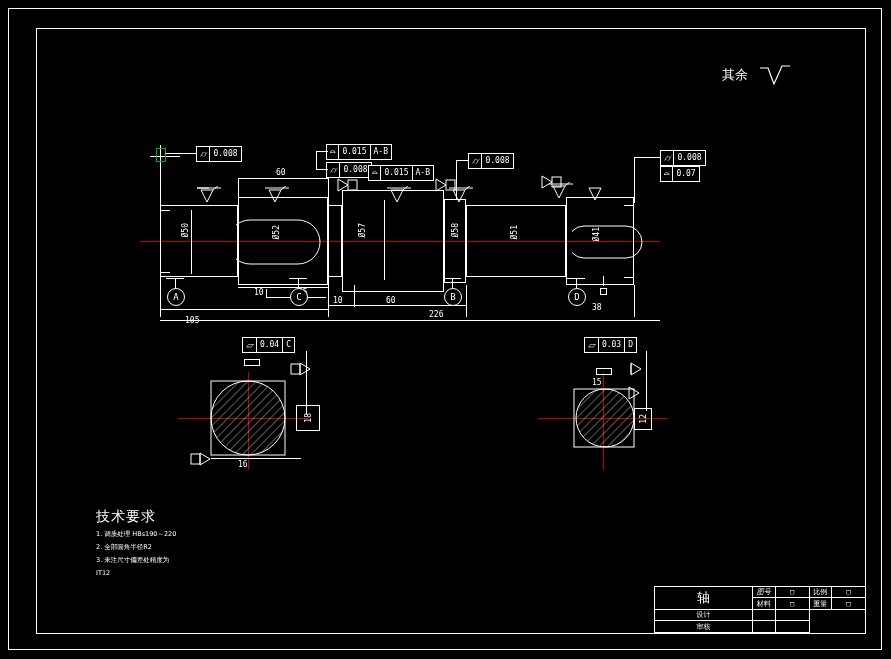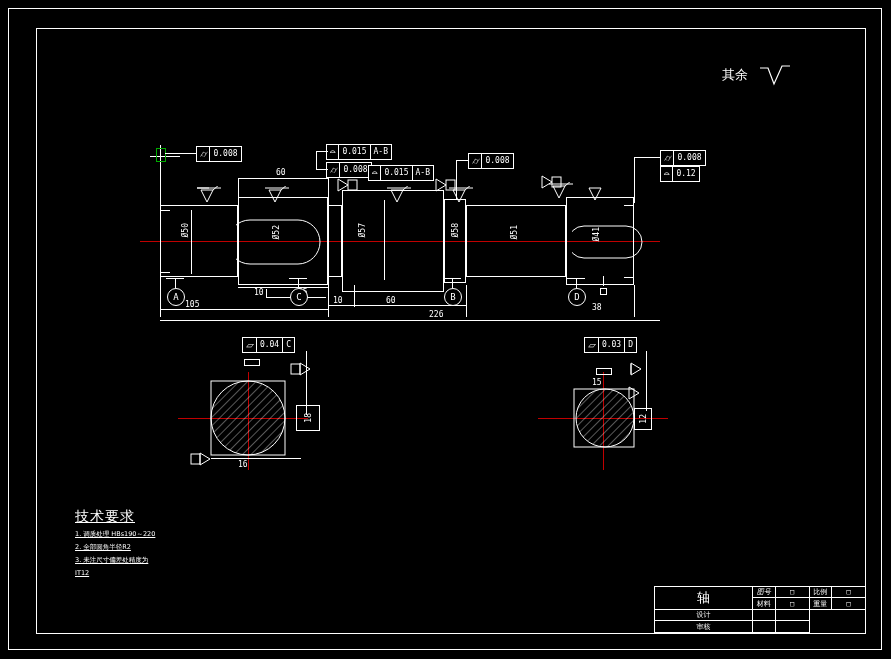--- a/index.html
+++ b/index.html
@@ -27,21 +27,21 @@
          font-size:9px;display:flex;align-items:center;justify-content:center;background:#000;}
   
   .vtxt{writing-mode:vertical-rl;transform:rotate(180deg);font-size:8px;letter-spacing:0px;white-space:nowrap;}
   .htxt{font-size:8px;white-space:nowrap;}
   
   .tb{position:absolute;left:654px;top:586px;width:212px;height:48px;}
   .tb table{border-collapse:collapse;width:212px;height:48px;font-size:7px;}
   .tb td{border:1px solid #fff;text-align:center;vertical-align:middle;padding:0;}
   .tb .name{font-size:13px;font-family:"DejaVu Sans","Liberation Sans",sans-serif;}
   
-  .treq{position:absolute;left:75px;top:508px;text-decoration:underline;}
+  .treq{position:absolute;left:96px;top:508px;}
   .treq .th{font-size:14px;font-family:"DejaVu Sans","Liberation Sans",sans-serif;letter-spacing:1px;}
   .treq .ti{font-size:6.5px;margin-top:4px;line-height:9px;font-family:"DejaVu Sans","Liberation Sans",sans-serif;}
   .qiyu{position:absolute;left:722px;top:66px;font-size:13px;font-family:"DejaVu Sans","Liberation Sans",sans-serif;}
 </style>
 </head>
 <body>
 
 <div id="stage">
 
   <div class="abs outer-border"></div>
@@ -146,21 +146,21 @@
   </div>
   <div class="abs hl" style="left:456px;top:160px;width:12px;"></div>
   <div class="abs vl" style="left:456px;top:160px;height:40px;"></div>
 
   <div class="abs tol" style="left:660px;top:150px;">
     <div class="cell sym">⌭</div>
     <div class="cell">0.008</div>
   </div>
   <div class="abs tol" style="left:660px;top:166px;">
     <div class="cell sym">⌓</div>
-    <div class="cell">0.12</div>
+    <div class="cell">0.07</div>
   </div>
   <div class="abs vl" style="left:634px;top:157px;height:46px;"></div>
   <div class="abs hl" style="left:634px;top:157px;width:26px;"></div>
 
   <svg class="abs" style="left:196px;top:186px;" width="26" height="22">
     <polyline points="1,2 13,2 13,2" fill="none" stroke="#fff"></polyline>
     <polyline points="1,2 25,2" fill="none" stroke="#fff"></polyline>
     <polygon points="5,4 17,4 11,16" fill="none" stroke="#fff"></polygon>
     <polyline points="17,4 24,-2" fill="none" stroke="#fff"></polyline>
   </svg>
@@ -207,21 +207,21 @@
   <div class="abs vl" style="left:634px;top:285px;height:32px;"></div>
 
   <div class="abs hl" style="left:238px;top:287px;width:44px;"></div>
   <div class="abs htxt" style="left:254px;top:288px;">10</div>
   <div class="abs hl" style="left:282px;top:287px;width:46px;"></div>
   <div class="abs htxt" style="left:298px;top:288px;">35</div>
   <div class="abs hl" style="left:266px;top:297px;width:60px;"></div>
   <div class="abs vl" style="left:266px;top:289px;height:9px;"></div>
 
   <div class="abs hl" style="left:160px;top:309px;width:168px;"></div>
-  <div class="abs htxt" style="left:185px;top:300px;">105</div>
+  <div class="abs htxt" style="left:185px;top:316px;">105</div>
 
   <div class="abs hl" style="left:328px;top:305px;width:26px;"></div>
   <div class="abs htxt" style="left:333px;top:296px;">10</div>
   <div class="abs hl" style="left:354px;top:305px;width:112px;"></div>
   <div class="abs htxt" style="left:386px;top:296px;">60</div>
   <div class="abs vl" style="left:354px;top:285px;height:22px;"></div>
 
   <div class="abs hl" style="left:160px;top:320px;width:500px;"></div>
   <div class="abs htxt" style="left:393px;top:310px;margin-left:36px;">226</div>
 

